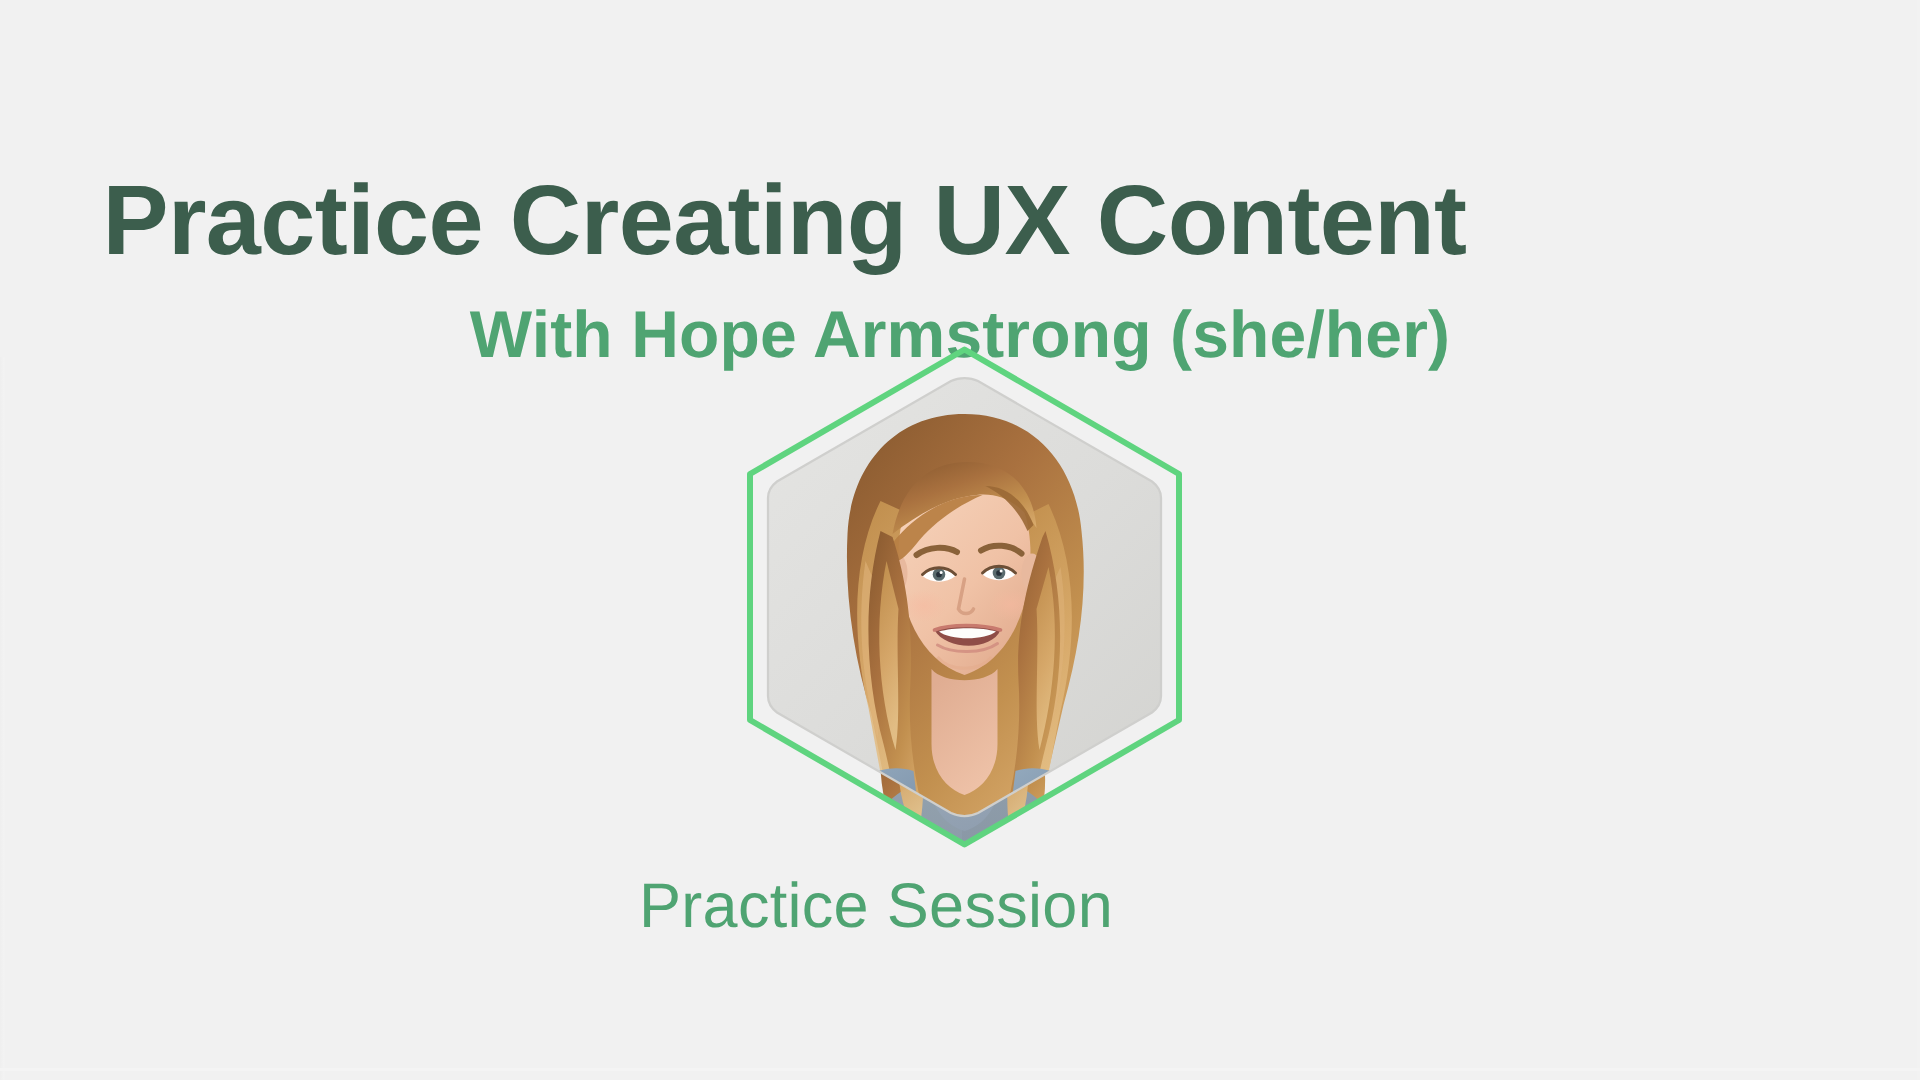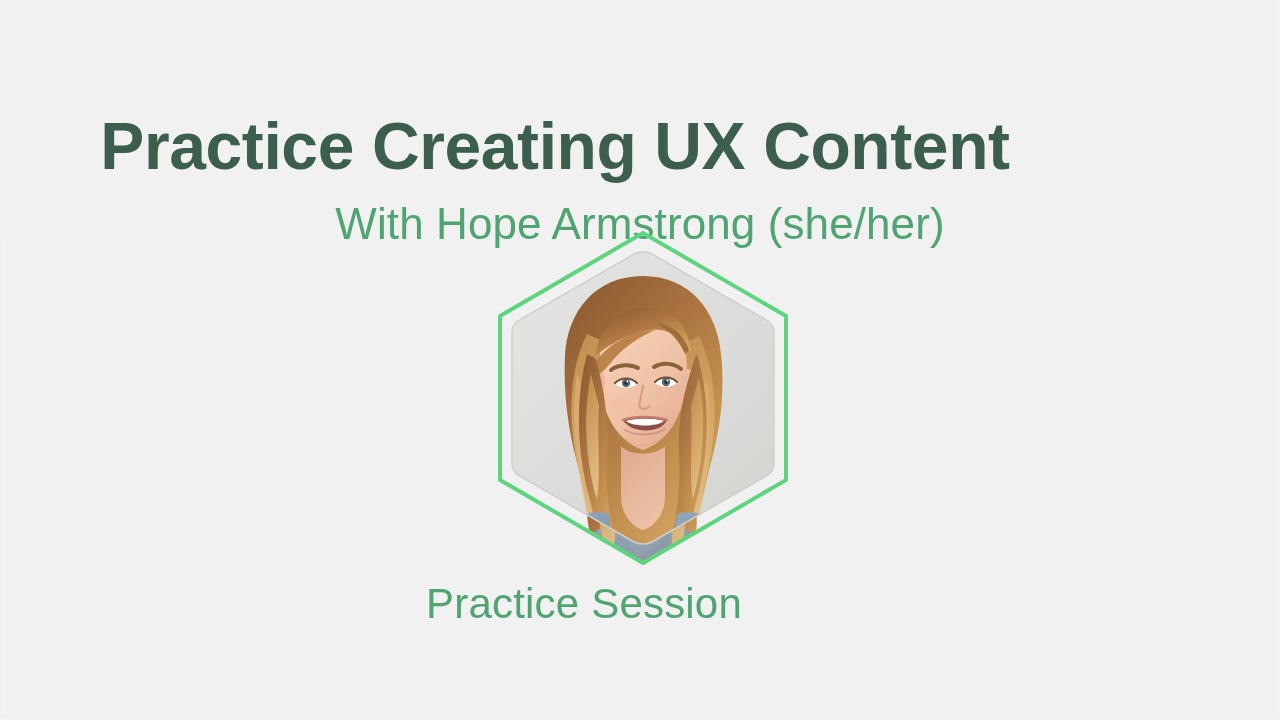--- a/index.html
+++ b/index.html
@@ -58,31 +58,30 @@
     top: 66px;
     left: 0;
     width: 1046px;
     text-align: center;
     font-size: 66px;
     font-weight: bold;
     letter-spacing: -0.4px;
     color: #3c5e4d;
     line-height: 1.12;
     white-space: nowrap;
-    padding-left: 32px;
   }
 
   .subtitle {
     position: absolute;
     top: 162px;
     left: 0;
     width: 1280px;
     text-align: center;
     font-size: 44px;
-    font-weight: normal;
+    font-weight: bold;
     letter-spacing: 0.1px;
     color: #4fa472;
     line-height: 1.15;
     white-space: nowrap;
   }
 
   .caption {
     position: absolute;
     top: 580px;
     left: 0;

